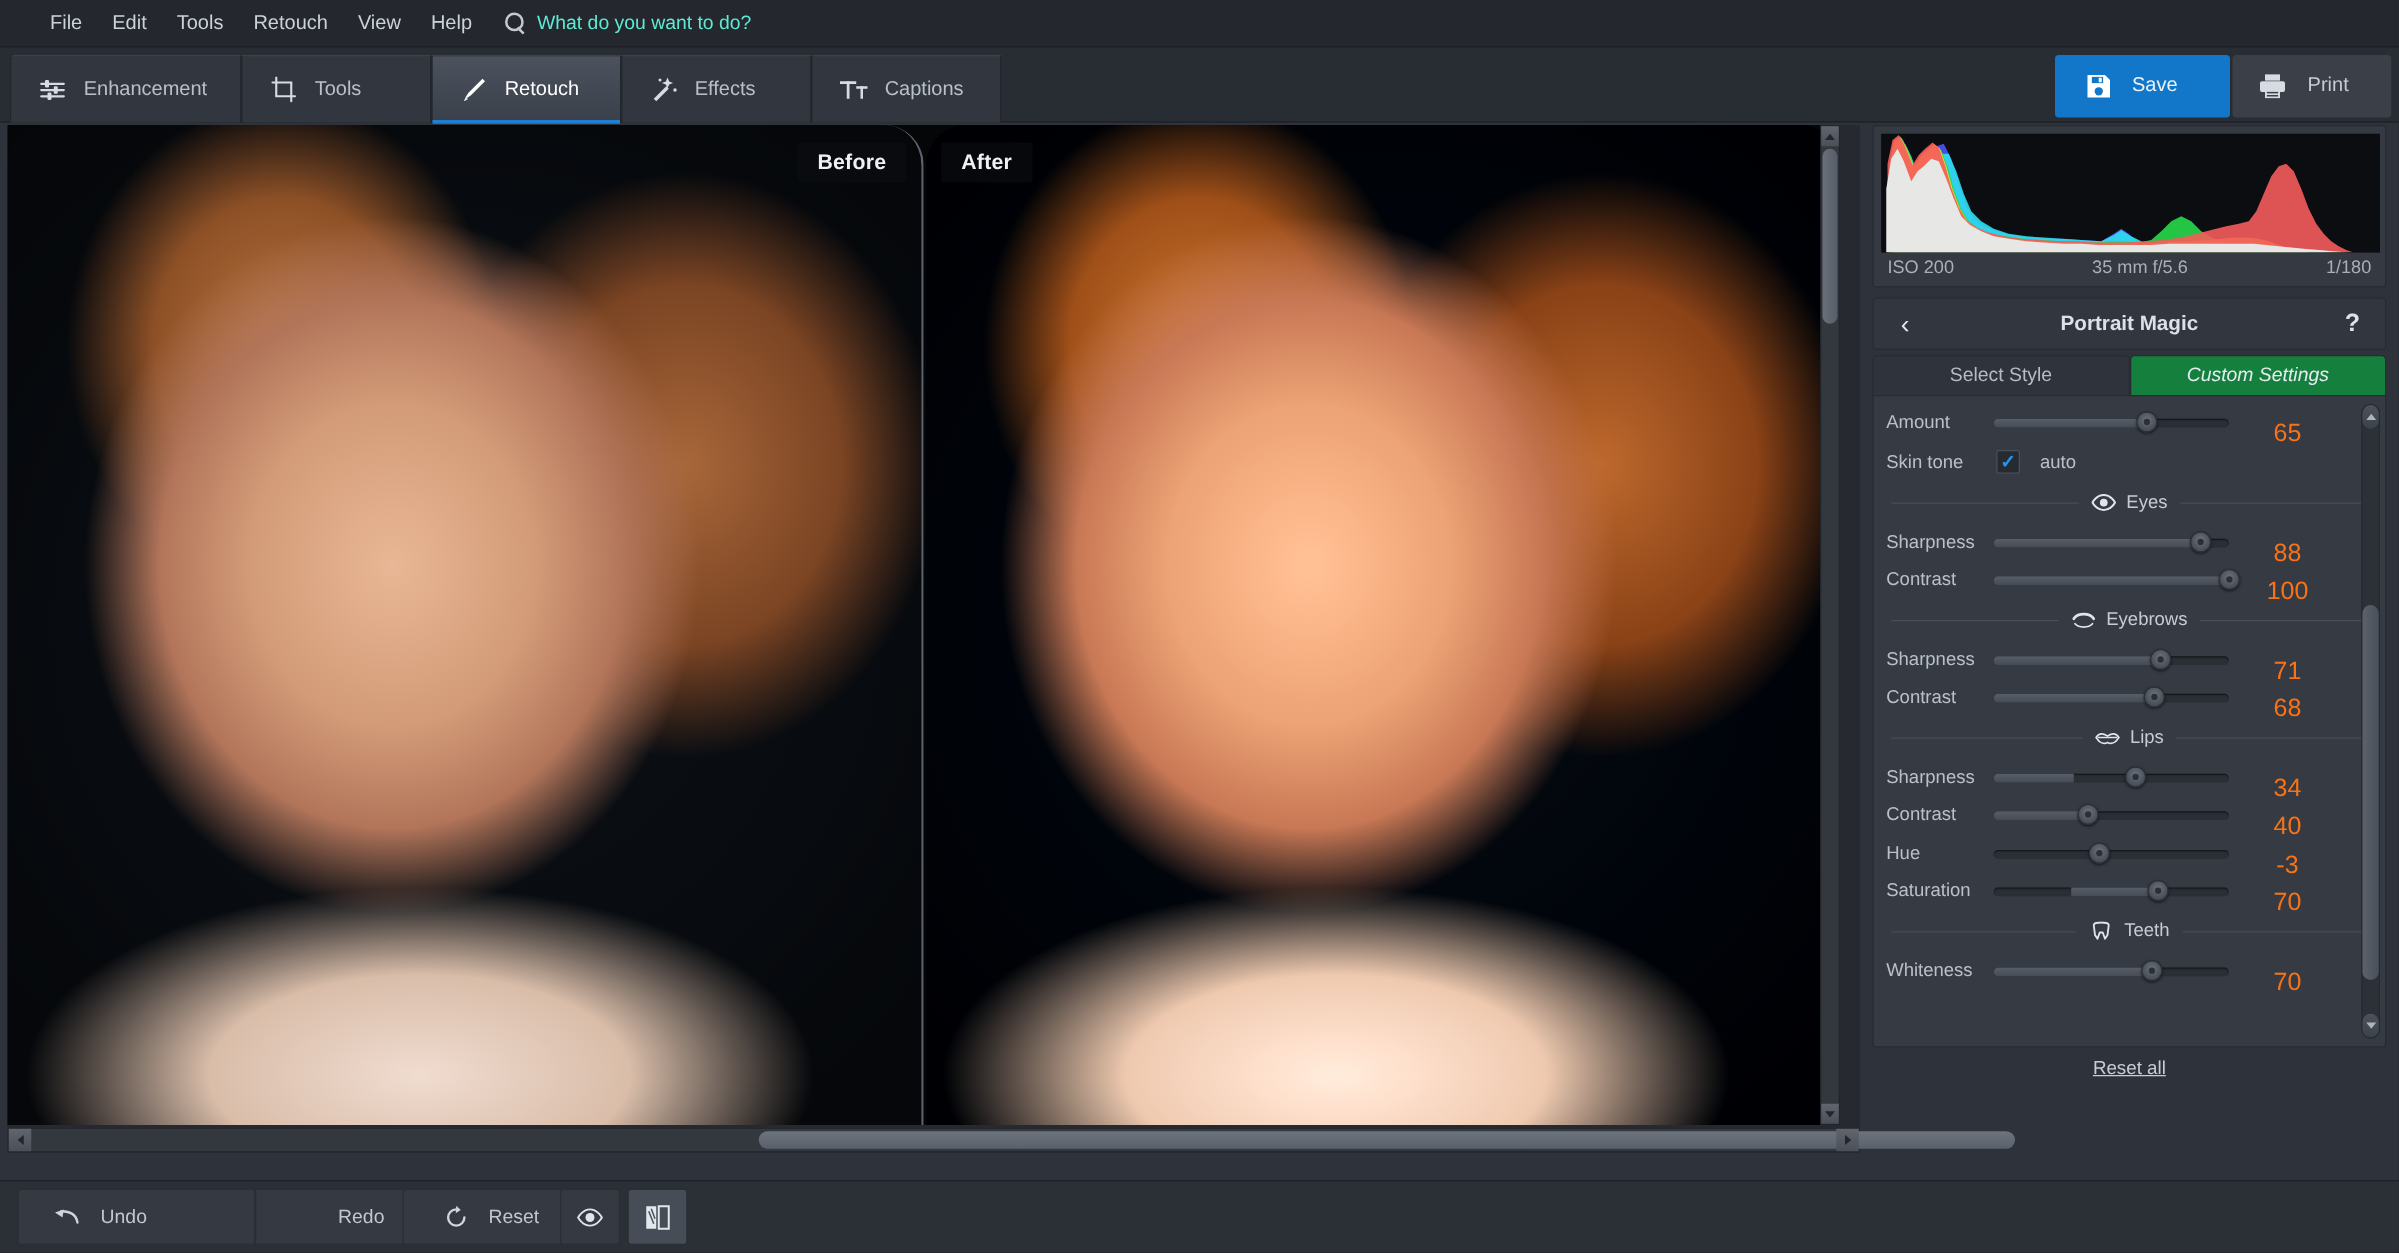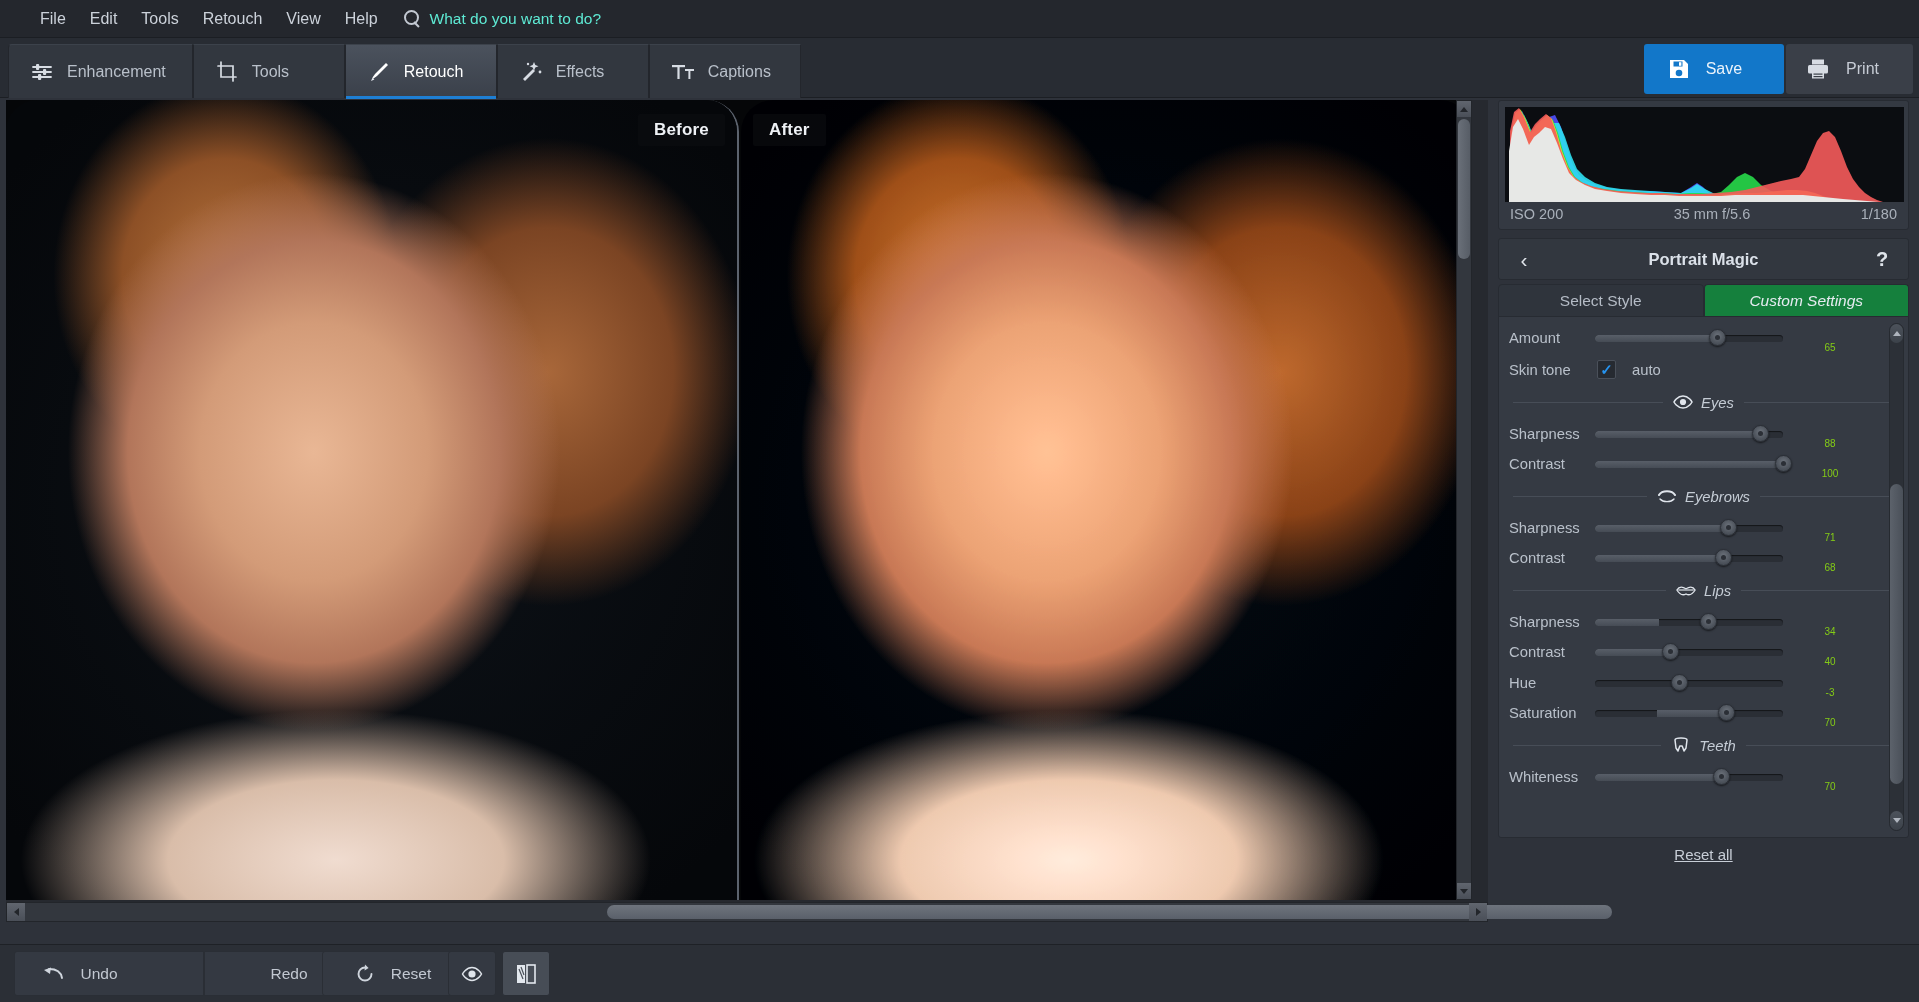--- a/index.html
+++ b/index.html
@@ -227,42 +227,42 @@
     border-radius: 50%;
     background: radial-gradient(circle at 50% 40%, #6d737c 0%, #4f555e 55%, #3c424a 100%);
     border: 1px solid #2b2f36;
     box-shadow: 0 1px 2px rgba(0,0,0,.6);
   }
   .slider .knob::after {
     content: ""; position: absolute; left: 5px; top: 5px; width: 5px; height: 5px;
     border-radius: 50%; background: #2b2f36;
   }
   .srow .val {
-    width: 50px; text-align: center; font-size: 10px; color: #84cc16;
+    width: 50px; text-align: center; font-size: 20px; color: #f97316;
     margin-left: 22px;
     margin-top: 19px;
   }
 
   .chkrow { display: flex; align-items: center; height: 32px; padding-left: 10px; }
   .chkrow .lbl { width: 84px; font-size: 14.8px; color: #b9c0ca; }
   .chkbox {
     width: 19px; height: 19px; border-radius: 2px;
     background: #262a31; border: 1px solid #4a505a;
     display: flex; align-items: center; justify-content: center;
     margin-left: 4px; cursor: pointer;
   }
   .chkbox .tick { color: #2693ef; font-size: 15px; line-height: 1; font-weight: bold; }
   .chkrow .after { margin-left: 16px; font-size: 14.8px; color: #b9c0ca; }
 
   .sechead {
     display: flex; align-items: center; gap: 10px; height: 33px; padding: 0 14px;
     font-size: 14.8px; color: #c5ccd5;
   }
   .sechead .line { flex: 1; height: 1px; background: #474d57; }
-  .sechead .mid { display: flex; align-items: flex-end; gap: 8px; font-style: italic; }
+  .sechead .mid { display: flex; align-items: center; gap: 8px; }
   .sechead .secicon { width: 20px; height: 18px; display:flex; align-items:center; justify-content:center; }
 
   .panel-scroll {
     position: absolute; right: 4px; top: 6px; width: 15px; height: 508px;
     background: #2c3037; border: 1px solid #262a30; border-radius: 8px;
   }
   .panel-scroll .pa {
     position: absolute; left: 0; width: 13px; height: 19px;
     background: linear-gradient(180deg,#4c525b,#3c424a);
     border-radius: 7px;

